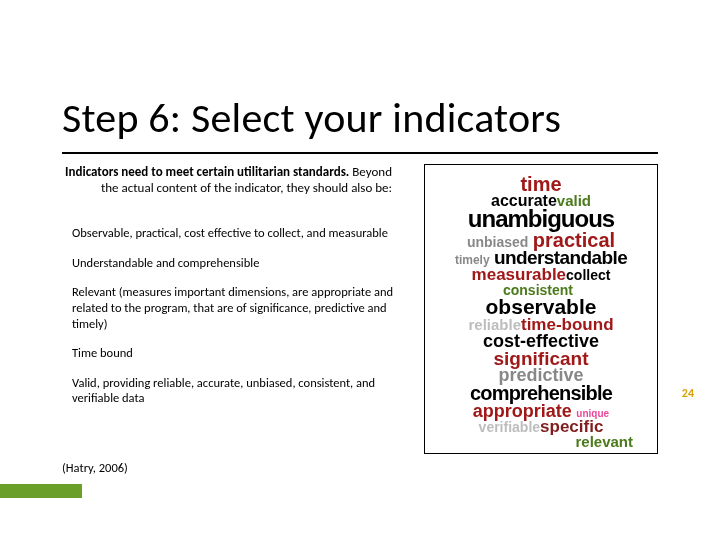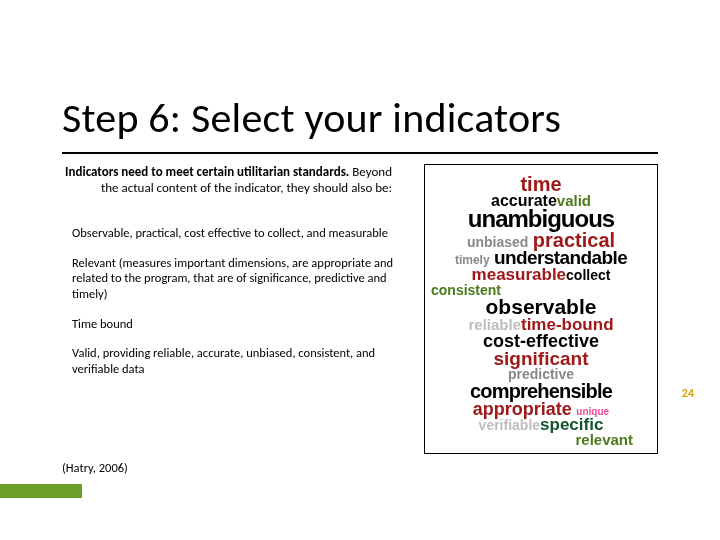--- a/index.html
+++ b/index.html
@@ -24,42 +24,43 @@
 
   <div class="title">Step 6: Select your indicators</div>
   <div class="title-underline"></div>
 
   <div class="intro">
     <span class="bold">Indicators need to meet certain utilitarian standards.</span><span> Beyond the actual content of the indicator, they should also be:</span>
   </div>
 
   <ul class="bullets">
     <li>Observable, practical, cost effective to collect, and measurable</li>
+    <li>Understandable and comprehensible</li>
     <li>Relevant (measures important dimensions, are appropriate and related to the program, that are of significance, predictive and timely)</li>
     <li>Time bound</li>
     <li>Valid, providing reliable, accurate, unbiased, consistent, and verifiable data</li>
   </ul>
 
   <div class="cite">(Hatry, 2006)</div>
 
   <div class="wordcloud">
     <span class="wc-row"><span style="color:#a01818;font-size:20px">time</span></span>
     <span class="wc-row"><span style="color:#000;font-size:16px">accurate</span><span style="color:#4a7a1a;font-size:15px">valid</span></span>
     <span class="wc-row"><span style="color:#000;font-size:24px;letter-spacing:-1px">unambiguous</span></span>
     <span class="wc-row"><span style="color:#888;font-size:14px">unbiased</span> <span style="color:#a01818;font-size:20px">practical</span></span>
     <span class="wc-row"><span style="color:#888;font-size:12px">timely</span> <span style="color:#000;font-size:19px;letter-spacing:-0.6px">understandable</span></span>
     <span class="wc-row"><span style="color:#a01818;font-size:17px">measurable</span><span style="color:#000;font-size:14px">collect</span></span>
-    <span class="wc-row" style="text-align:left;padding-right:6px"><span style="color:#4a7a1a;font-size:14px">consistent</span></span>
+    <span class="wc-row" style="text-align:center;padding-right:6px"><span style="color:#4a7a1a;font-size:14px">consistent</span></span>
     <span class="wc-row"><span style="color:#000;font-size:21px">observable</span></span>
     <span class="wc-row"><span style="color:#bdbdbd;font-size:15px">reliable</span><span style="color:#a01818;font-size:17px">time-bound</span></span>
     <span class="wc-row"><span style="color:#000;font-size:18px">cost-effective</span></span>
     <span class="wc-row"><span style="color:#a01818;font-size:19px">significant</span></span>
-    <span class="wc-row"><span style="color:#888;font-size:14px">predictive</span></span>
+    <span class="wc-row"><span style="color:#888;font-size:18px">predictive</span></span>
     <span class="wc-row"><span style="color:#000;font-size:20px;letter-spacing:-0.8px">comprehensible</span></span>
     <span class="wc-row"><span style="color:#a01818;font-size:18px">appropriate</span> <span style="color:#ec4899;font-size:10px">unique</span></span>
-    <span class="wc-row"><span style="color:#bdbdbd;font-size:14px">verifiable</span><span style="color:#14532d;font-size:17px">specific</span></span>
+    <span class="wc-row"><span style="color:#bdbdbd;font-size:14px">verifiable</span><span style="color:#7f1d1d;font-size:17px">specific</span></span>
     <span class="wc-row" style="text-align:right;padding-right:18px"><span style="color:#4a7a1a;font-size:15px">relevant</span></span>
   </div>
 
   <div class="accent-bar"></div>
   <div class="pagenum">24</div>
 
 </div>
 
 </body></html>

